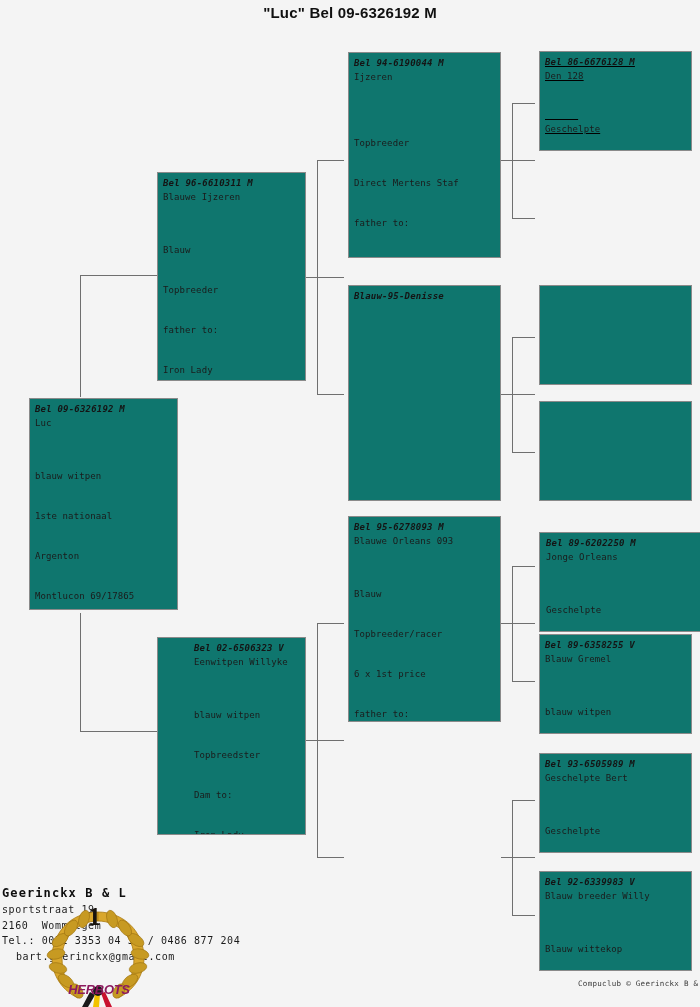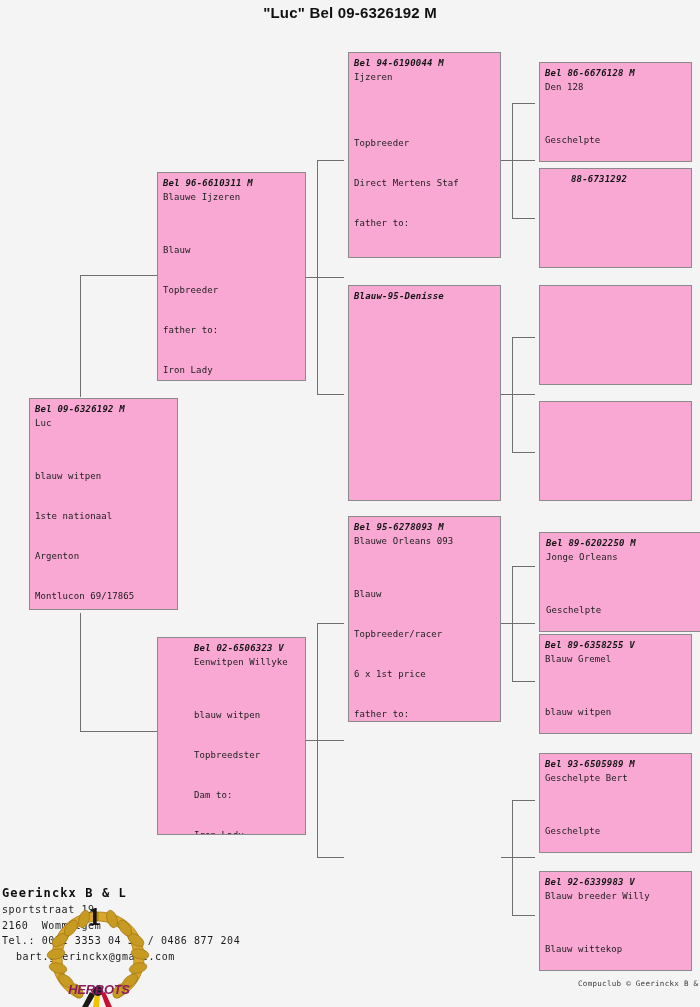--- a/index.html
+++ b/index.html
@@ -27,21 +27,21 @@
     font-family: "Liberation Sans", sans-serif;
     font-size: 15px;
     font-weight: bold;
     color: #101010;
     letter-spacing: 0.2px;
   }
 
   
   .card {
     position: absolute;
-    background: #f9a8d4;
+    background: #0f766e;
     border: 1px solid #8a8a8a;
     box-sizing: border-box;
     padding: 4px 5px 3px 5px;
     overflow: hidden;
   }
   .card .ring {
     font-size: 9px;
     font-weight: bold;
     font-style: italic;
     color: #141414;
@@ -267,32 +267,29 @@
       <div>Topbreeder/racer</div>
       <div>6 x 1st price</div>
       <div>father to:</div>
       
       
       
     </div>
   </div>
 
 
-  <div class="card" style="left:539px; top:62px; width:153px; height:100px;">
+  <div class="card" style="left:539px; top:51px; width:153px; height:100px;text-decoration:underline;">
     <div class="ring">Bel 86-6676128 M</div>
     <div class="pname">Den 128</div>
     <div class="gap"></div>
     <div class="notes">
       <div>Geschelpte</div>
     </div>
   </div>
 
-  <div class="card" style="left:539px; top:168px; width:153px; height:100px;">
-    <div class="ring indent">88-6731292</div>
-  </div>
 
   <div class="card" style="left:539px; top:285px; width:153px; height:100px;">
     <div class="ring"></div>
   </div>
 
   <div class="card" style="left:539px; top:401px; width:153px; height:100px;">
     <div class="ring"></div>
   </div>
 
   <div class="card" style="left:539px; top:532px; width:179px; height:100px;padding-left:6px;">

